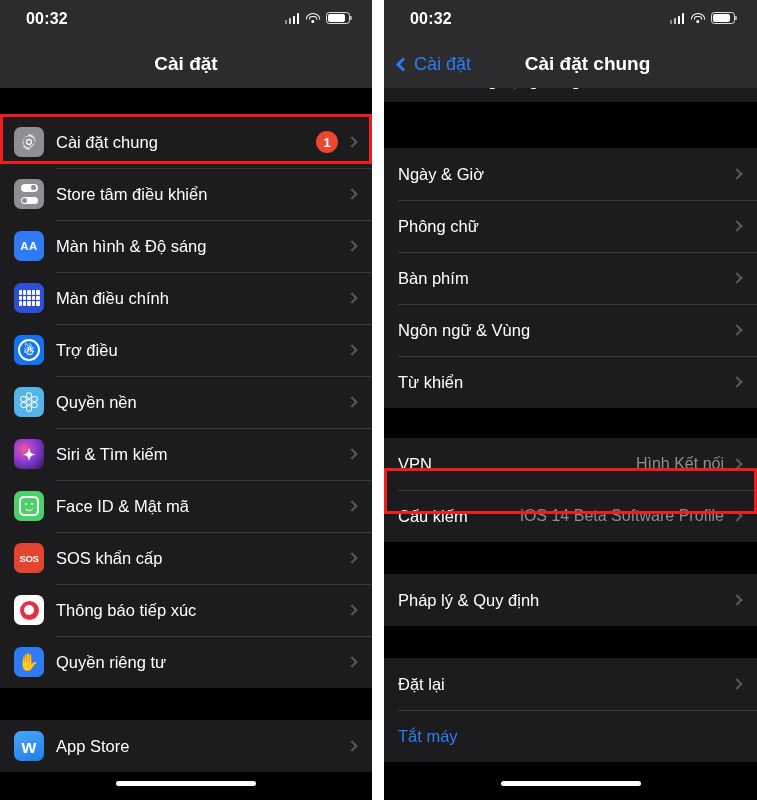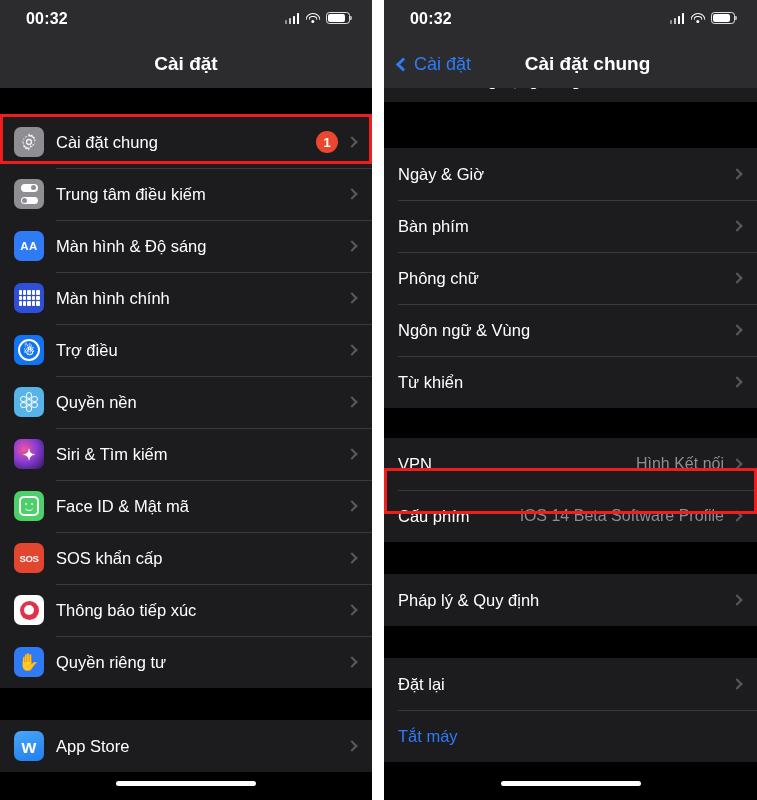--- a/index.html
+++ b/index.html
@@ -201,21 +201,21 @@
           <span class="label">Cài đặt chung</span>
           <span class="badge">1</span>
           <span class="chev"></span>
         </div>
 
         <div class="row">
           <span class="ico ic-cc">
             <span class="g-cc-top"></span>
               <span class="g-cc-bot"></span>
           </span>
-          <span class="label">Trung tâm điều kiếm</span>
+          <span class="label">Store tâm điều khiển</span>
           <span class="chev"></span>
         </div>
 
         <div class="row">
           <span class="ico ic-display">AA</span>
           <span class="label">Màn hình &amp; Độ sáng</span>
           <span class="chev"></span>
         </div>
 
         <div class="row">
@@ -231,21 +231,21 @@
                 <i></i>
                 <i></i>
                 <i></i>
                 <i></i>
                 <i></i>
                 <i></i>
                 <i></i>
                 <i></i>
               </span>
           </span>
-          <span class="label">Màn hình chính</span>
+          <span class="label">Màn điều chính</span>
           <span class="chev"></span>
         </div>
 
         <div class="row">
           <span class="ico ic-access">
             <span class="g-circleman">☃</span>
           </span>
           <span class="label">Trợ điều</span>
           <span class="chev"></span>
         </div>
@@ -371,25 +371,25 @@
       </div>
 
       <div class="spacer" style="height:46px"></div>
 
       <div class="group">
         <div class="row noicon">
           <span class="label">Ngày &amp; Giờ</span>
           <span class="chev"></span>
         </div>
         <div class="row noicon">
+          <span class="label">Phông chữ</span>
+          <span class="chev"></span>
+        </div>
+        <div class="row noicon">
           <span class="label">Bàn phím</span>
-          <span class="chev"></span>
-        </div>
-        <div class="row noicon">
-          <span class="label">Phông chữ</span>
           <span class="chev"></span>
         </div>
         <div class="row noicon">
           <span class="label">Ngôn ngữ &amp; Vùng</span>
           <span class="chev"></span>
         </div>
         <div class="row noicon">
           <span class="label">Từ khiển</span>
           <span class="chev"></span>
         </div>
@@ -397,21 +397,21 @@
 
       <div class="spacer" style="height:30px"></div>
 
       <div class="group">
         <div class="row noicon">
           <span class="label">VPN</span>
           <span class="value">Hình Kết nối</span>
           <span class="chev"></span>
         </div>
         <div class="row noicon">
-          <span class="label">Cấu phím</span>
+          <span class="label">Cấu kiếm</span>
           <span class="value">iOS 14 Beta Software Profile</span>
           <span class="chev"></span>
         </div>
       </div>
 
       <div class="spacer" style="height:32px"></div>
 
       <div class="group">
         <div class="row noicon">
           <span class="label">Pháp lý &amp; Quy định</span>

